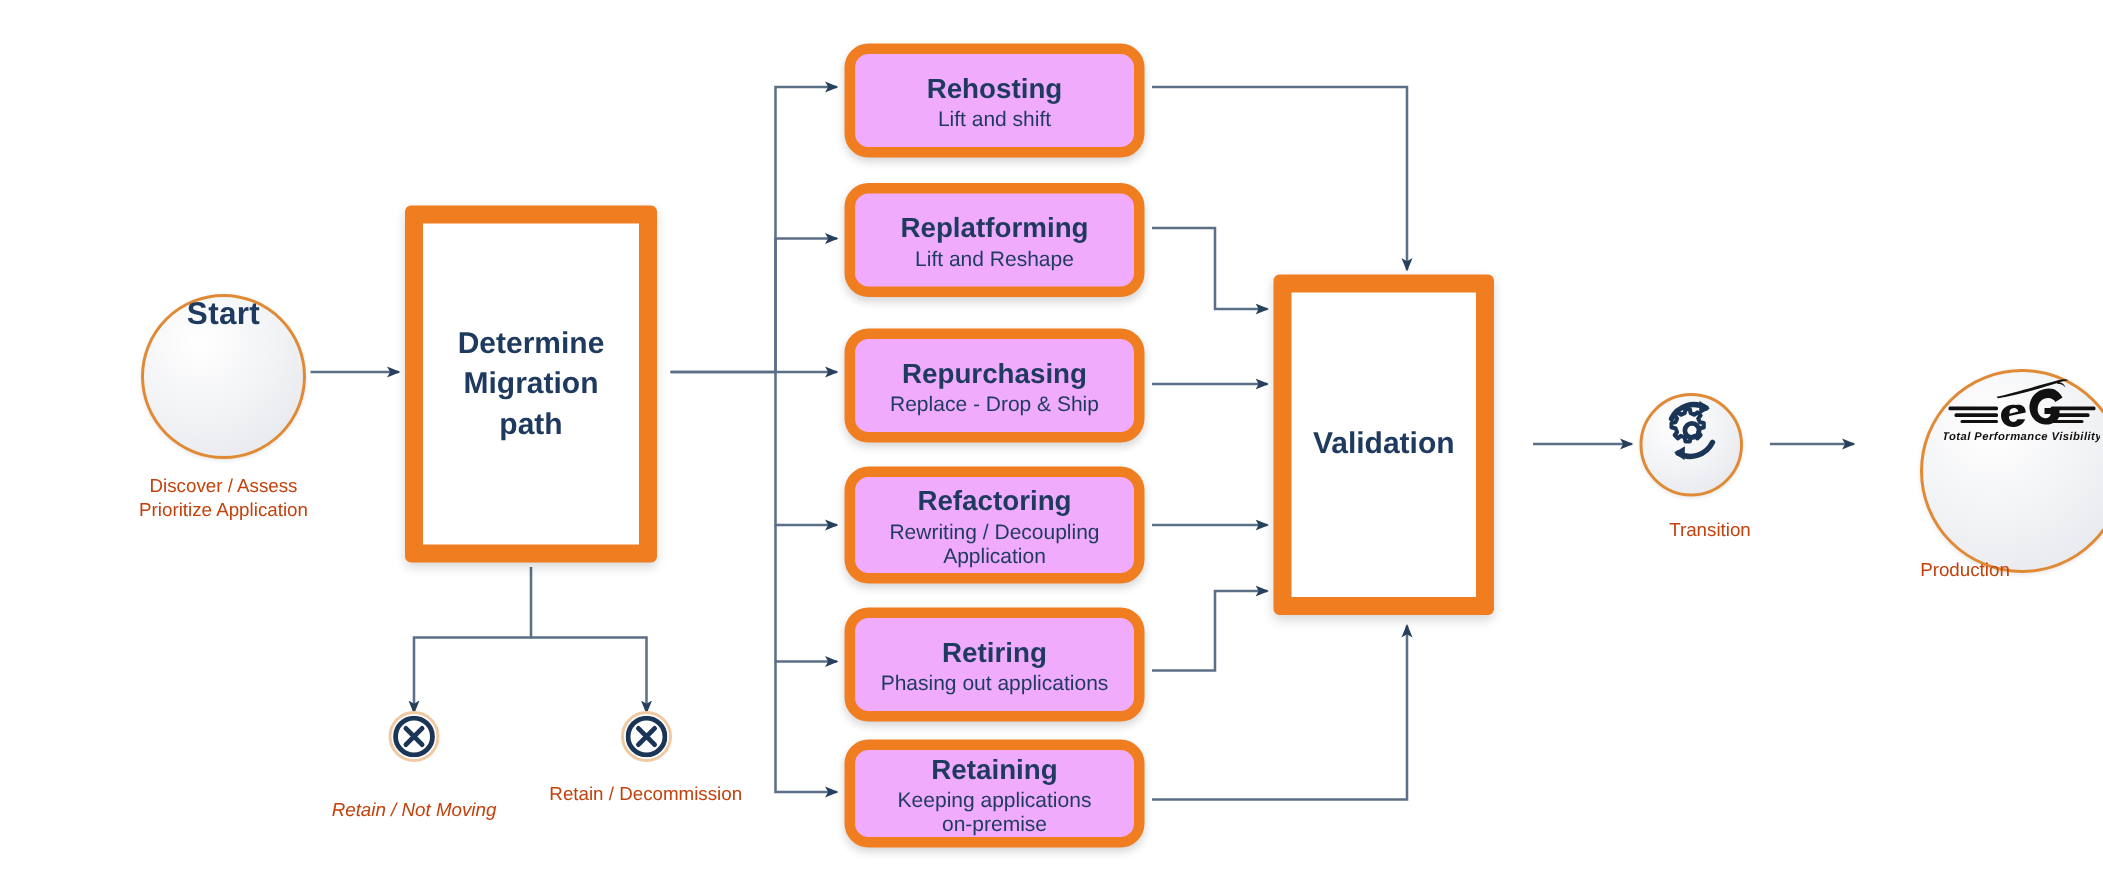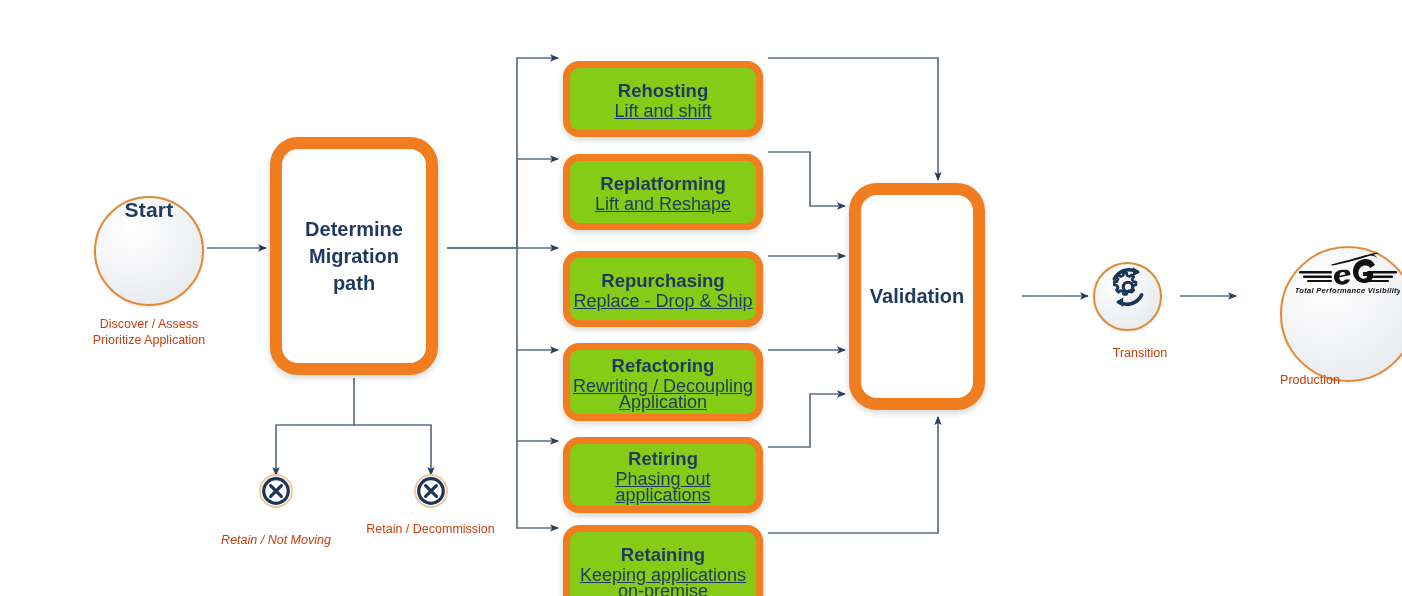--- a/index.html
+++ b/index.html
@@ -51,61 +51,59 @@
     color: #c2410c;
     font-weight: normal;
   }
 
   
   .big-box {
     position: absolute;
     box-sizing: border-box;
     background: #ffffff;
     border: 12px solid #f07d20;
-    border-radius: 28px;
+    border-radius: 4px;
     display: flex;
     align-items: center;
     justify-content: center;
     text-align: center;
     box-shadow: 0 3px 7px rgba(0,0,0,0.16);
   }
   .big-box .txt {
     font-size: 20px;
     font-weight: bold;
     line-height: 27px;
     color: #1f3a5f;
   }
 
   
   .strat-box {
     position: absolute;
     box-sizing: border-box;
-    background: #84cc16;
+    background: #f0abfc;
     border: 7px solid #f07d20;
     border-radius: 16px;
     display: flex;
     flex-direction: column;
     align-items: center;
     justify-content: center;
     text-align: center;
     box-shadow: 0 3px 6px rgba(0,0,0,0.16);
-    margin-top: 32px;
   }
   .strat-title {
     font-size: 18.5px;
     font-weight: bold;
     line-height: 22px;
     color: #1f3a5f;
   }
   .strat-sub {
-    font-size: 18px;
+    font-size: 14px;
     line-height: 16px;
     color: #1f3a5f;
     margin-top: 1px;
-    text-decoration: underline;
   }
 
   
   .x-node {
     position: absolute;
     width: 34px;
     height: 34px;
     border-radius: 50%;
     box-sizing: border-box;
     border: 2px solid #f0c9a2;
@@ -208,27 +206,27 @@
     <div class="strat-title">Retiring</div>
     <div class="strat-sub">Phasing out applications</div>
   </div>
 
   <div class="strat-box" style="left:563px; top:311px; width:200px; height:78px;">
     <div class="strat-title">Refactoring</div>
     <div class="strat-sub">Rewriting / Decoupling</div>
     <div class="strat-sub" style="margin-top:0">Application</div>
   </div>
 
-  <div class="strat-box" style="left:563px; top:493px; width:200px; height:92px;">
+  <div class="strat-box" style="left:563px; top:493px; width:200px; height:72px;">
     <div class="strat-title">Retaining</div>
     <div class="strat-sub">Keeping applications</div>
     <div class="strat-sub" style="margin-top:0">on-premise</div>
   </div>
 
-  <div class="big-box" style="left:849px; top:183px; width:136px; height:227px;align-items:center;">
+  <div class="big-box" style="left:849px; top:183px; width:147px; height:227px;align-items:center;">
     <div class="txt">Validation</div>
   </div>
 
   <div class="circle-node" style="left:1093px; top:262px; width:69px; height:69px;">
     <svg width="46" height="46" viewBox="0 0 64 64">
 
       <path d="M13,21 A23,23 0 0 1 45,11" fill="none" stroke="#1b3557" stroke-width="5" stroke-linecap="round"></path>
       <path d="M39,4.5 L48.5,11.5 L38.5,17.5 Z" fill="#1b3557"></path>
       <path d="M51,43 A23,23 0 0 1 19,53" fill="none" stroke="#1b3557" stroke-width="5" stroke-linecap="round"></path>
       <path d="M25,59.5 L15.5,52.5 L25.5,46.5 Z" fill="#1b3557"></path>

